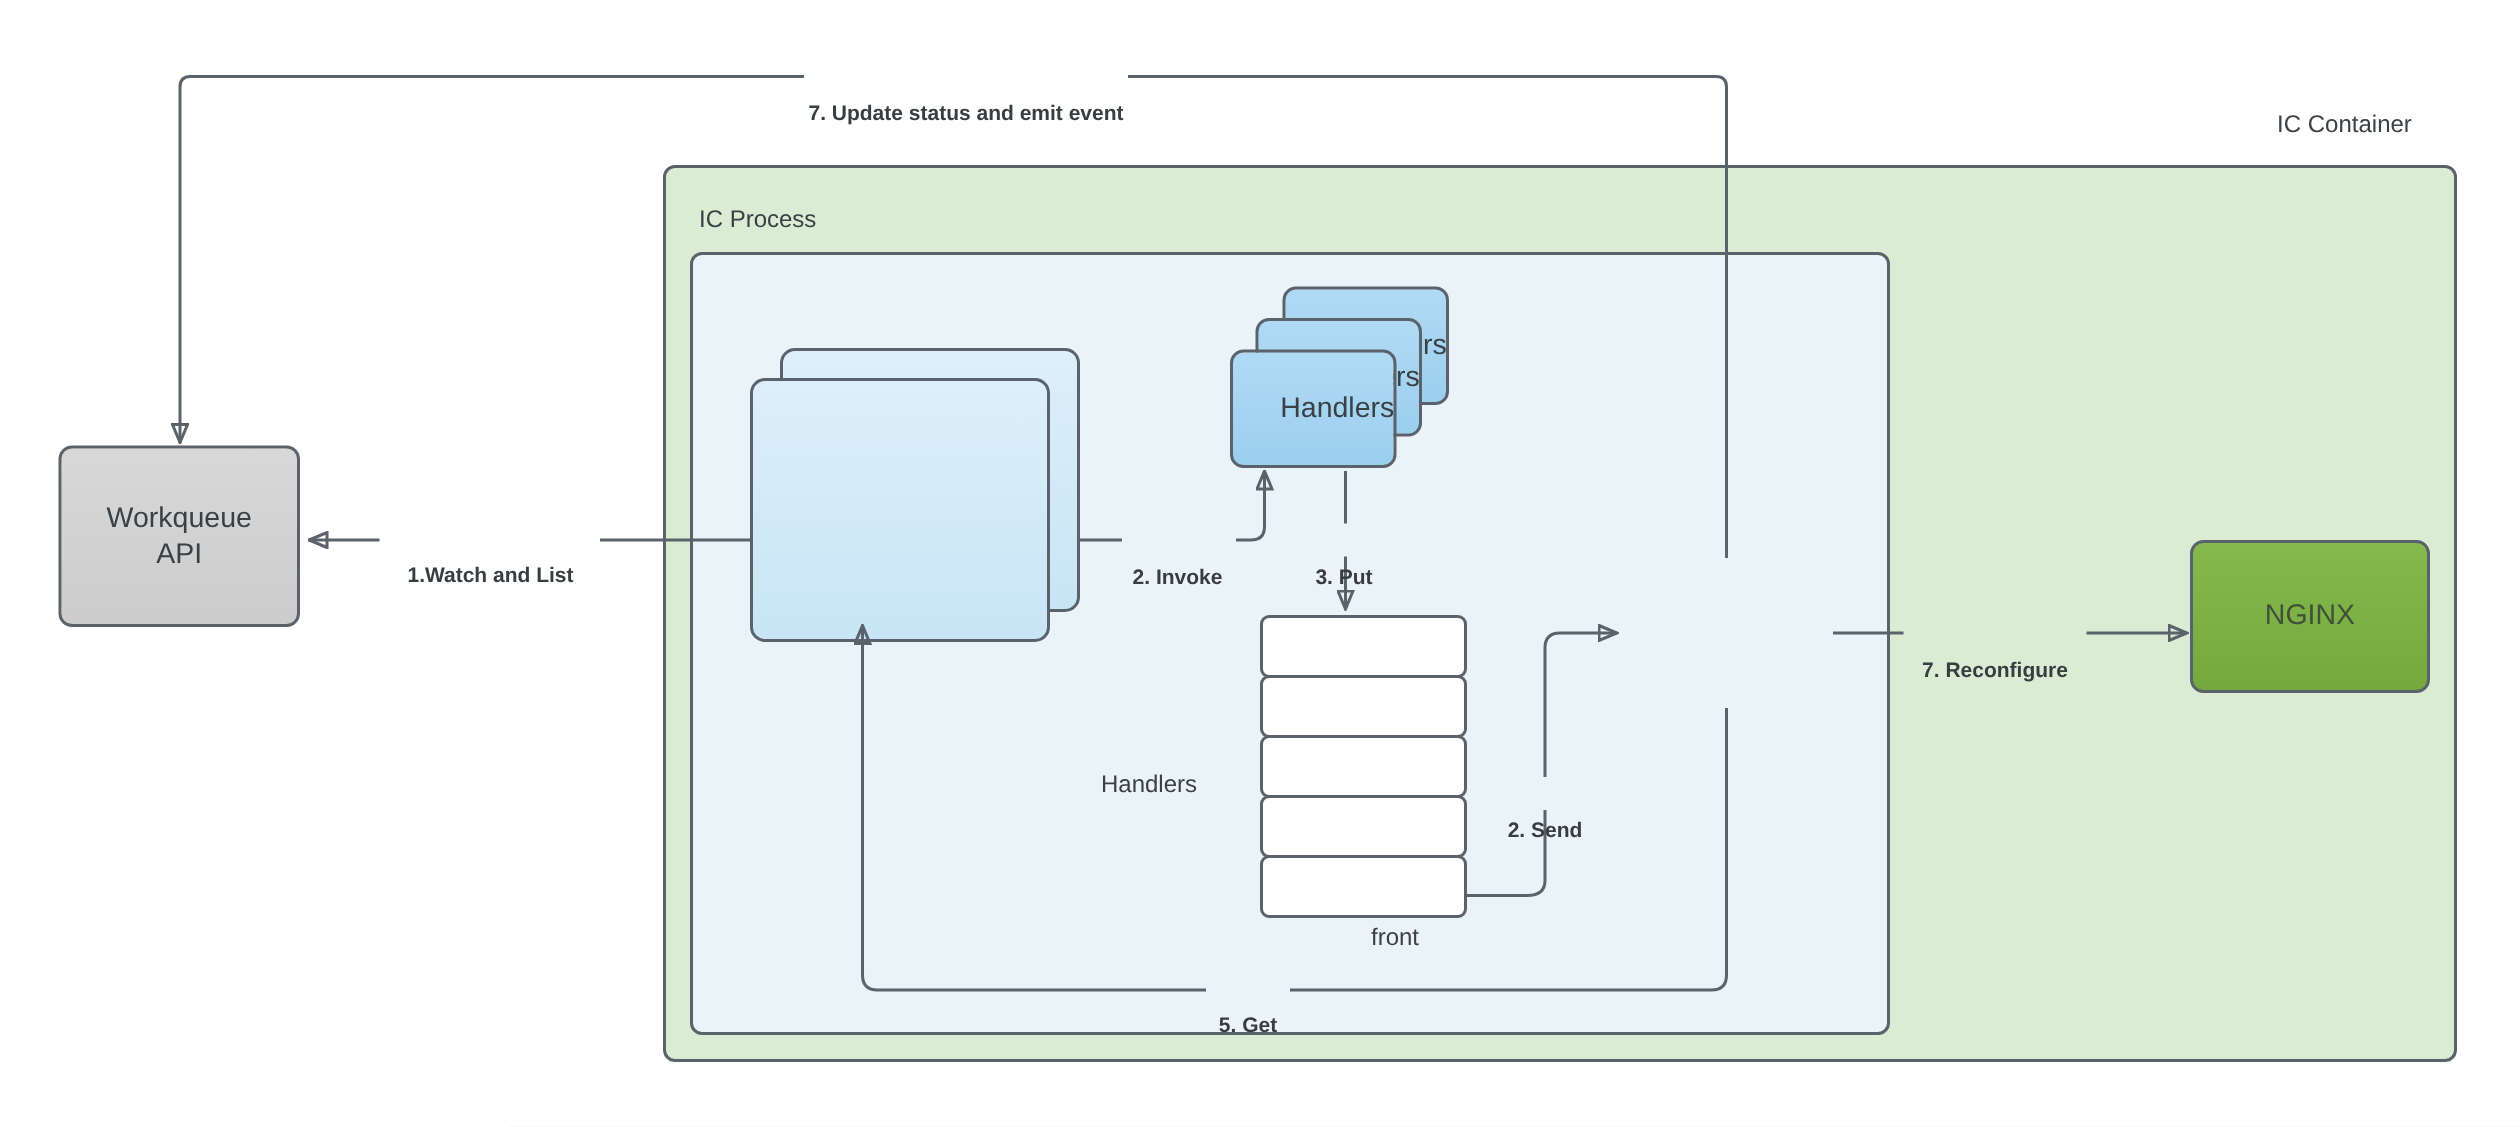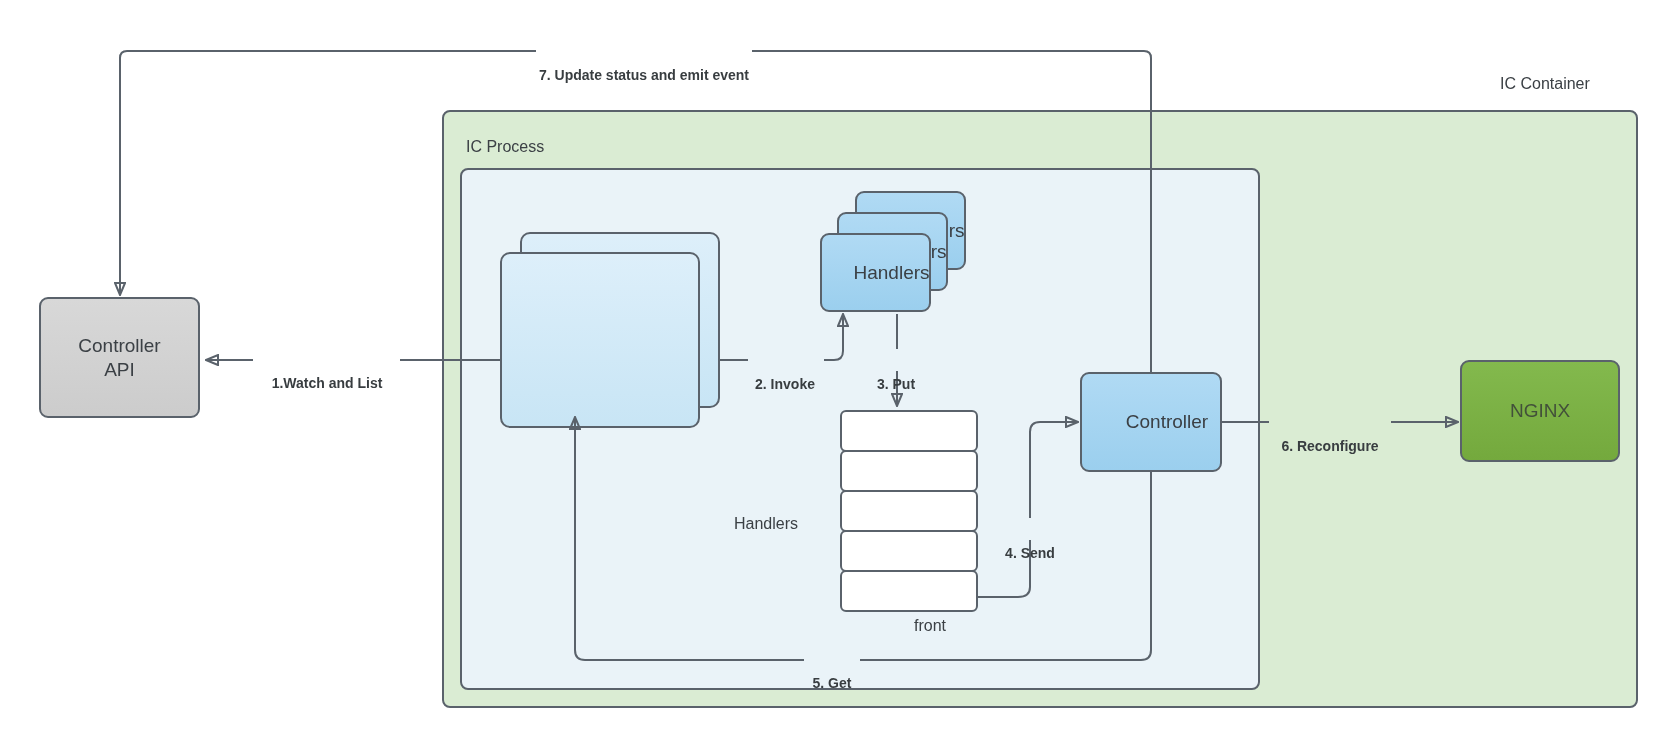--- a/index.html
+++ b/index.html
@@ -52,28 +52,25 @@
   <div class="box card-blue node-label z4" style="left:820px;top:233px;width:111px;height:79px;">
     <span>Handlers</span>
   </div>
 
   <div class="box queue-cell z4" style="left:840px;top:410px;width:138px;height:42px;"></div>
   <div class="box queue-cell z4" style="left:840px;top:450px;width:138px;height:42px;"></div>
   <div class="box queue-cell z4" style="left:840px;top:490px;width:138px;height:42px;"></div>
   <div class="box queue-cell z4" style="left:840px;top:530px;width:138px;height:42px;"></div>
   <div class="box queue-cell z4" style="left:840px;top:570px;width:138px;height:42px;"></div>
 
-  <div class="box card-blue node-label z4" style="left:1080px;top:372px;width:142px;height:100px;">
-    <span>Controller</span>
-  </div>
   <div class="box node-label z4" style="left:1460px;top:360px;width:160px;height:102px;border-radius:9px;background:linear-gradient(180deg,#83b94d,#74a93d);color:#42503a;">
     <span>NGINX</span>
   </div>
   <div class="box node-label z4" style="left:39px;top:297px;width:161px;height:121px;border-radius:9px;background:linear-gradient(180deg,#d8d8d8,#cccccc);padding:0 22px;">
-    <span>Controller API</span>
+    <span>Workqueue API</span>
   </div>
 
   <svg class="connectors z5" width="1680" height="751">
     <defs>
       <marker id="arrH" markerUnits="userSpaceOnUse" markerWidth="14" markerHeight="12" refX="13" refY="6" orient="auto">
         <path d="M1,1 L13,6 L1,11 Z" fill="#5a626b" stroke="none"></path>
       </marker>
     </defs>
     <path d="M 824 360 L 834 360 Q 843 360 843 351 L 843 314" marker-end="url(#arrH)"></path>
     <path d="M 897 314 L 897 349"></path>
@@ -81,26 +78,26 @@
     <path d="M 978 597 L 1018 597 Q 1030 597 1030 587 L 1030 540"></path>
     <path d="M 1030 518 L 1030 432 Q 1030 422 1040 422 L 1078 422" marker-end="url(#arrH)"></path>
     <path d="M 1151 472 L 1151 650 Q 1151 660 1141 660 L 860 660"></path>
     <path d="M 804 660 L 585 660 Q 575 660 575 650 L 575 417" marker-end="url(#arrH)"></path>
     <path d="M 1222 422 L 1269 422"></path>
     <path d="M 1391 422 L 1458 422" marker-end="url(#arrH)"></path>
     <path d="M 1151 372 L 1151 58 Q 1151 51 1144 51 L 752 51"></path>
     <path d="M 536 51 L 127 51 Q 120 51 120 58 L 120 295" marker-end="url(#arrH)"></path>
   </svg>
 
-  <div class="zone-label z6" style="left:1500px;top:74px;width:126px;text-align:left;">IC Container</div>
+  <div class="zone-label z6" style="left:1500px;top:74px;width:126px;text-align:center;">IC Container</div>
   <div class="zone-label z6" style="left:466px;top:137px;">IC Process</div>
   <div class="zone-label z6" style="left:708px;top:514px;width:116px;text-align:center;">Handlers</div>
   <div class="zone-label z6" style="left:866px;top:616px;width:80px;text-align:right;">front</div>
 
   <div class="arrow-label z6" style="left:254px;top:351px;width:146px;">1.Watch and List</div>
   <div class="arrow-label z6" style="left:745px;top:352px;width:80px;">2. Invoke</div>
   <div class="arrow-label z6" style="left:869px;top:352px;width:54px;">3. Put</div>
-  <div class="arrow-label z6" style="left:996px;top:521px;width:68px;">4. Send</div>
+  <div class="arrow-label z6" style="left:996px;top:521px;width:68px;">2. Send</div>
   <div class="arrow-label z6" style="left:803px;top:651px;width:58px;">5. Get</div>
-  <div class="arrow-label z6" style="left:1268px;top:414px;width:124px;">6. Reconfigure</div>
+  <div class="arrow-label z6" style="left:1268px;top:414px;width:124px;">7. Reconfigure</div>
   <div class="arrow-label z6" style="left:536px;top:43px;width:216px;">7. Update status and emit event</div>
 
 </div>
 
 </body></html>

